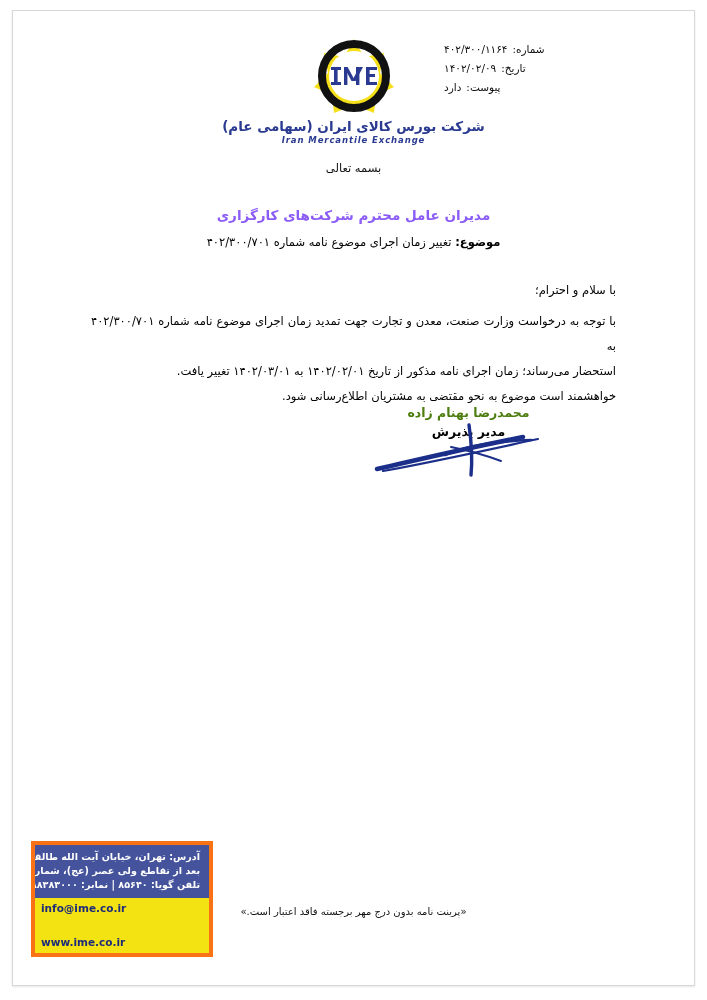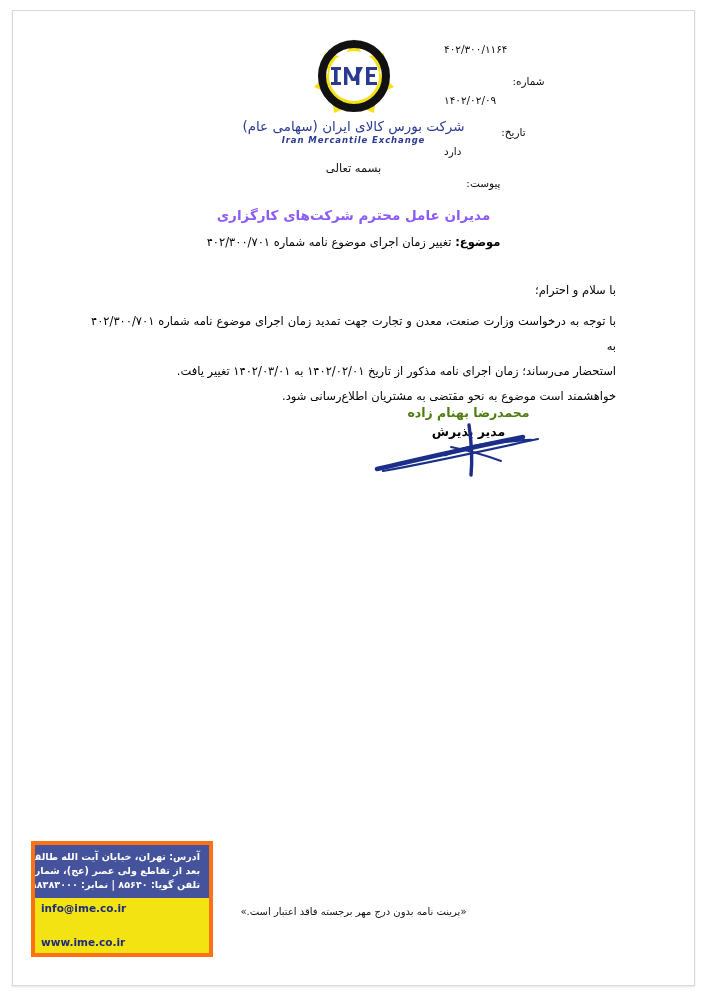--- a/index.html
+++ b/index.html
@@ -35,42 +35,42 @@
     direction: rtl;
     font-size: 10.5px;
     color: #101010;
     line-height: 19px;
   }
   .meta-row {
     display: flex;
     justify-content: flex-end;
     white-space: nowrap;
   }
-  .meta-label { margin-left: 5px; margin-top: 32px; }
+  .meta-label { margin-left: 5px; }
   .meta-value { font-variant-numeric: tabular-nums; }
 
   
   .logo-wrap {
     position: absolute;
     top: 26px;
     left: 0;
     right: 0;
     text-align: center;
   }
   .logo-mark {
     position: relative;
     width: 84px;
     height: 78px;
     margin: 0 auto;
   }
   .logo-mark svg { display: block; }
   .logo-fa {
     margin-top: 3px;
     font-size: 13.5px;
-    font-weight: normal;
+    font-weight: bold;
     color: #2a3a91;
     letter-spacing: -0.2px;
   }
   .logo-en {
     margin-top: 1px;
     font-size: 8.5px;
     font-weight: bold;
     color: #2a3a91;
     letter-spacing: 0.9px;
     direction: ltr;

